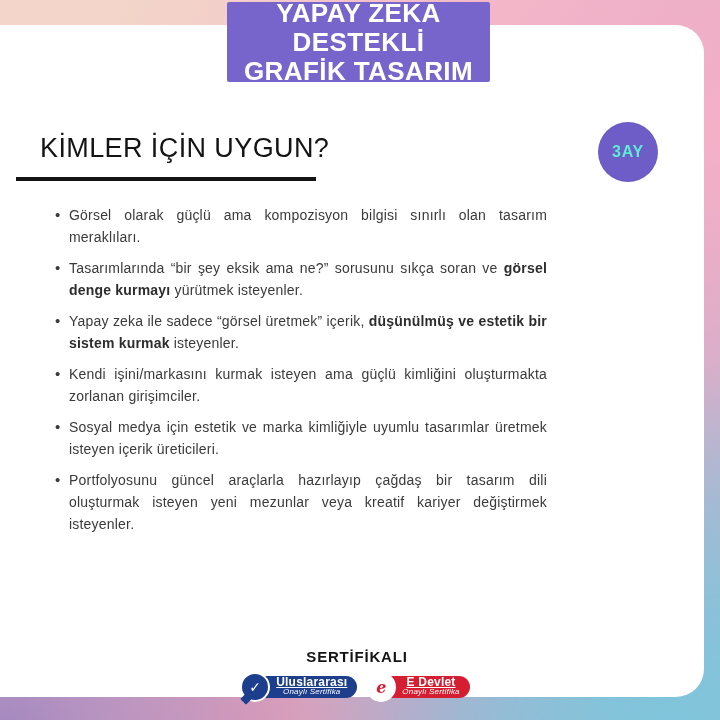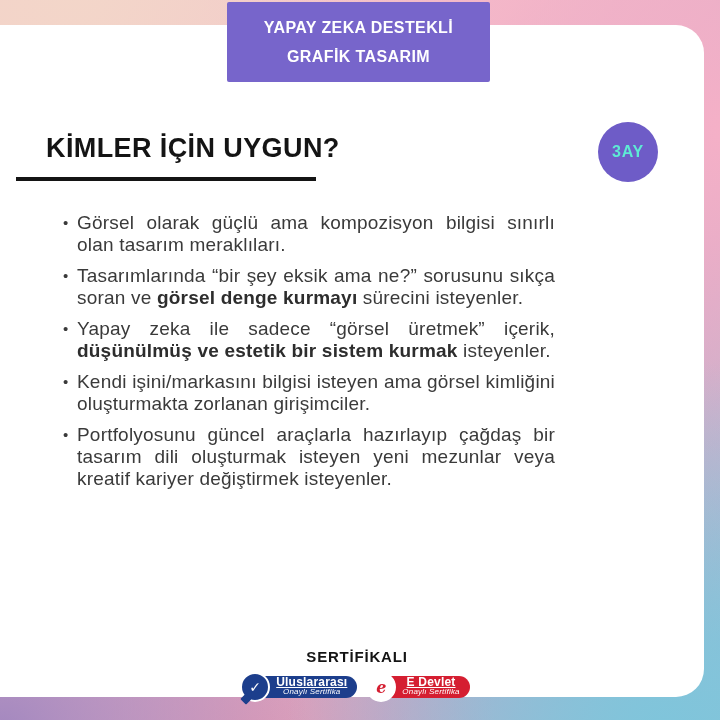--- a/index.html
+++ b/index.html
@@ -15,40 +15,40 @@
       linear-gradient(125deg, #f3cfc9 0%, #f2bcca 42%, #c5a6c8 72%, #8cc2d8 100%);
   }
   .card{
     position:absolute;left:-30px;top:25px;width:734px;height:672px;
     background:#ffffff;border-radius:28px;
   }
   .banner{
     position:absolute;left:227px;top:2px;width:263px;height:80px;
     background:#7765cb;border-radius:2px;
     display:flex;flex-direction:column;align-items:center;justify-content:center;
-    color:#ffffff;font-weight:700;font-size:16px;line-height:29px;letter-spacing:0.4px;
+    color:#ffffff;font-weight:700;font-size:26px;line-height:29px;letter-spacing:0.4px;
     text-align:center;
   }
   .title{
-    position:absolute;left:46px;top:133px;
-    font-size:27px;font-weight:700;letter-spacing:0.4px;color:#141414;
+    position:absolute;left:40px;top:133px;
+    font-size:27px;font-weight:400;letter-spacing:0.4px;color:#141414;
     white-space:nowrap;
   }
   .title-underline{
     position:absolute;left:16px;top:177px;width:300px;height:3.5px;background:#141414;
   }
   .duration-badge{
     position:absolute;left:598px;top:122px;width:60px;height:60px;border-radius:50%;
     background:#6e5cc7;color:#5eead4;font-weight:700;font-size:16px;letter-spacing:0.8px;
     display:flex;align-items:center;justify-content:center;
   }
   .bullets{
     position:absolute;left:55px;top:204px;width:492px;
-    margin:8px;padding:0;list-style:none;
-    font-size:19px;line-height:22px;color:#3a3a3a;
+    margin:0;padding:0;list-style:none;
+    font-size:14px;line-height:22px;color:#3a3a3a;
     letter-spacing:0.2px;
   }
   .bullets li{
     position:relative;padding-left:14px;margin-bottom:9px;
     text-align:justify;
   }
   .bullets li::before{
     content:"\2022";position:absolute;left:0;top:0;color:#3a3a3a;font-size:15px;
   }
   .bullets .b{font-weight:700;color:#2d2d2d;}
@@ -96,23 +96,24 @@
 
   <div class="title">KİMLER İÇİN UYGUN?</div>
   <div class="title-underline"></div>
 
   <div class="duration-badge">
     <span>3AY</span>
   </div>
 
   <ul class="bullets">
       <li><span>Görsel olarak güçlü ama kompozisyon bilgisi sınırlı olan tasarım meraklıları.</span></li>
-      <li><span>Tasarımlarında “bir şey eksik ama ne?” sorusunu sıkça soran ve </span><span class="b">görsel denge kurmayı</span><span> sürecini isteyenler.</span></li>
+      <li><span>Tasarımlarında “bir şey eksik ama ne?” sorusunu sıkça soran ve </span><span class="b">görsel denge kurmayı</span><span> yürütmek isteyenler.</span></li>
       <li><span>Yapay zeka ile sadece “görsel üretmek” içerik, </span><span class="b">düşünülmüş ve estetik bir sistem kurmak</span><span> isteyenler.</span></li>
-      <li><span>Kendi işini/markasını bilgisi isteyen ama görsel kimliğini oluşturmakta zorlanan girişimciler.</span></li>
+      <li><span>Kendi işini/markasını kurmak isteyen ama güçlü kimliğini oluşturmakta zorlanan girişimciler.</span></li>
+      <li><span>Sosyal medya için estetik ve marka kimliğiyle uyumlu tasarımlar üretmek isteyen içerik üreticileri.</span></li>
       <li><span>Portfolyosunu güncel araçlarla hazırlayıp çağdaş bir tasarım dili oluşturmak isteyen yeni mezunlar veya kreatif kariyer değiştirmek isteyenler.</span></li>
     </ul>
 
   <div class="footer-heading">SERTİFİKALI</div>
 
   <div class="badges-row">
 
     <div class="cert-badge blue">
       <div class="badge-circle navy">
         <span>✓</span>

